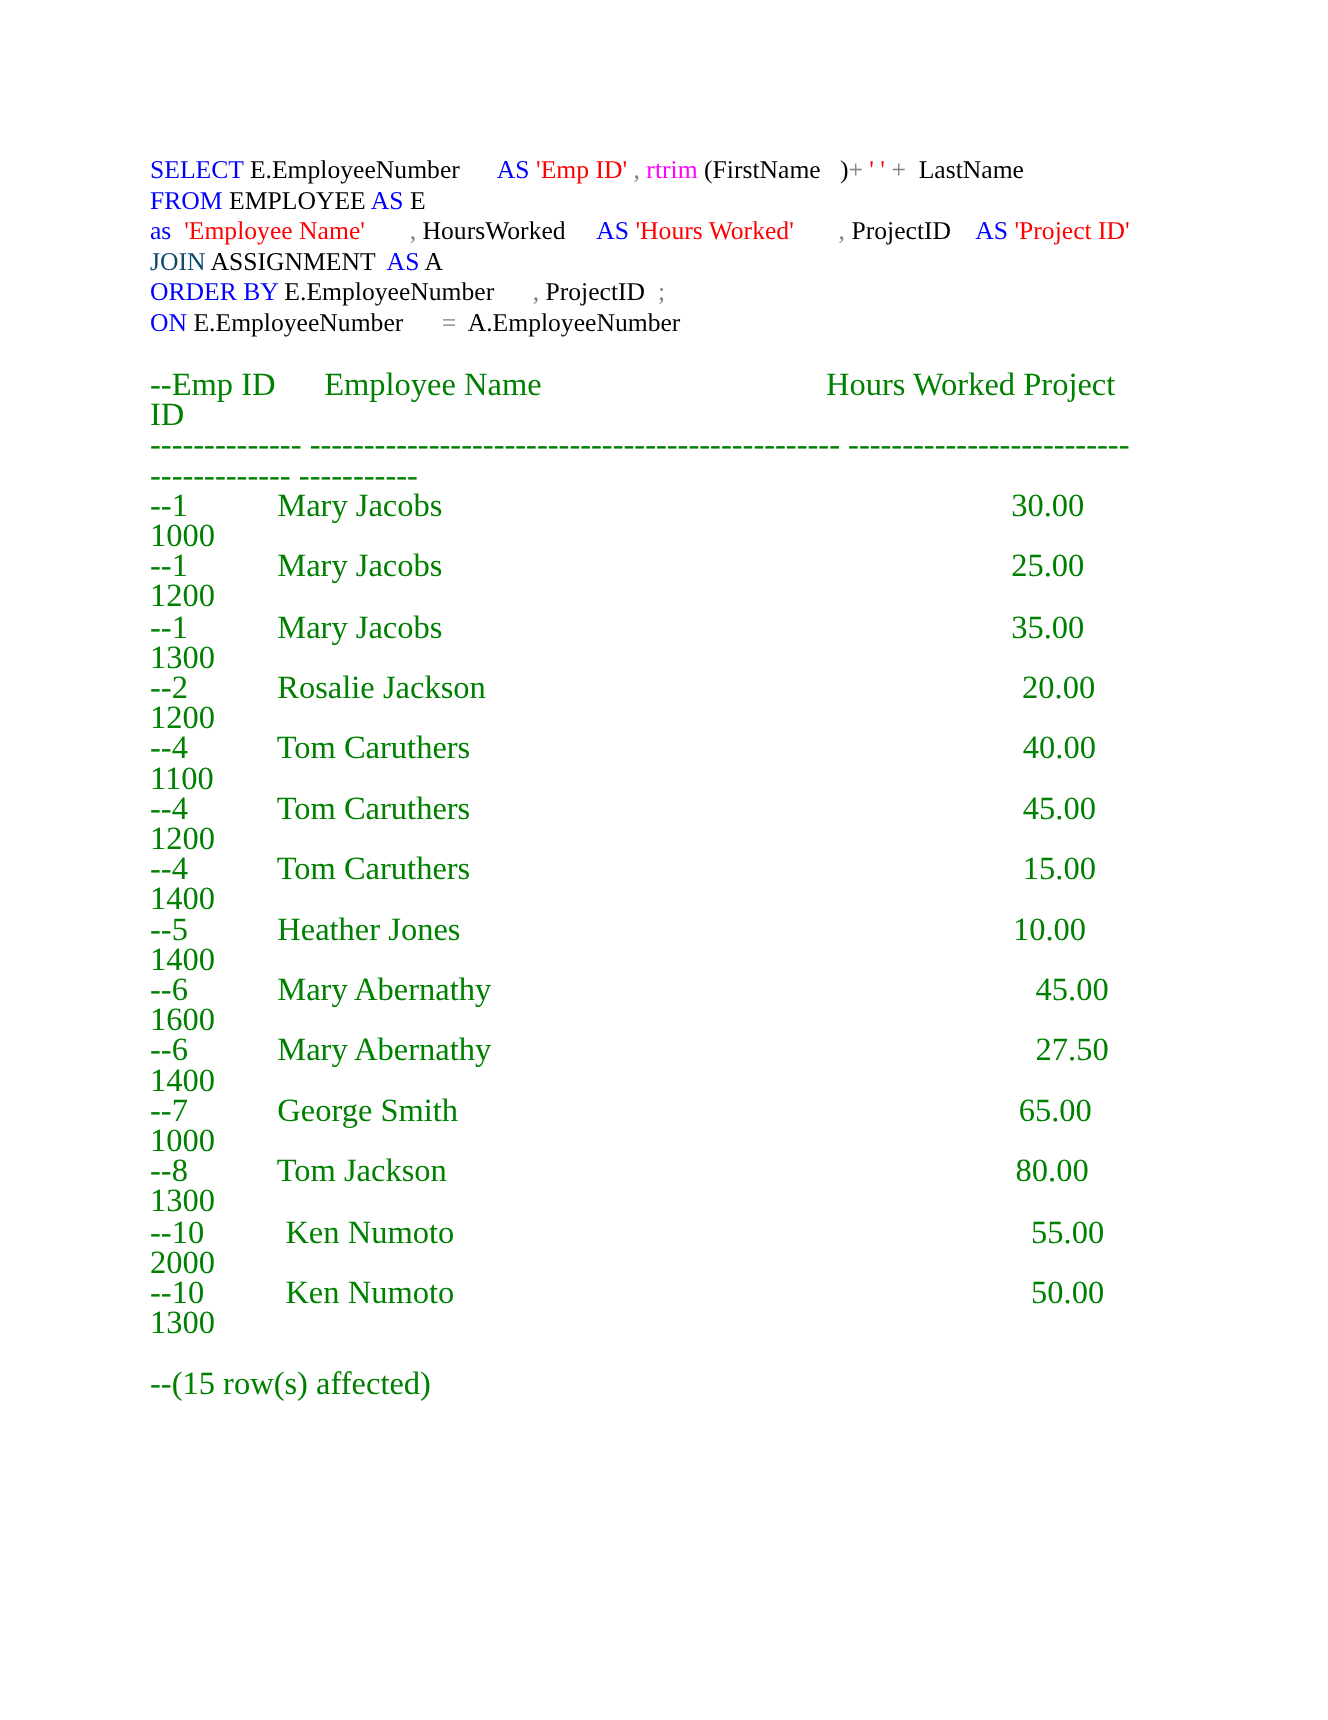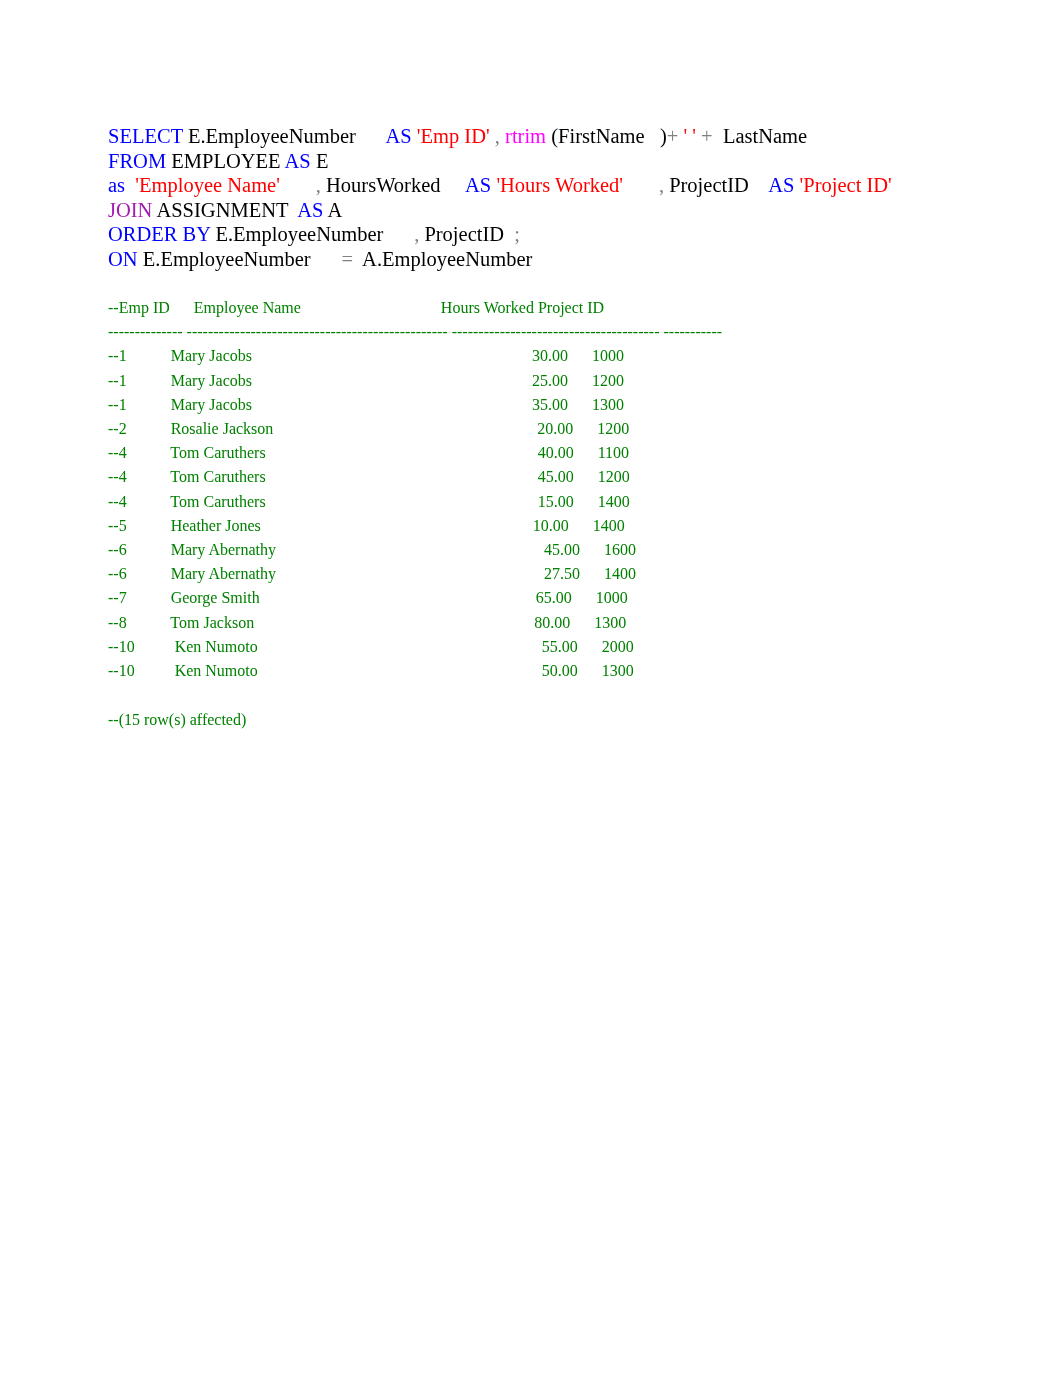--- a/index.html
+++ b/index.html
@@ -18,48 +18,48 @@
   #page {
     position: relative;
     width: 1062px;
     height: 1376px;
     background: #ffffff;
     box-sizing: border-box;
   }
 
   #doc-body {
     position: absolute;
-    left: 108px;
+    left: 120px;
     top: 124px;
     width: 790px;
   }
 
   
   .code-line {
     font-family: "Liberation Serif", "DejaVu Serif", serif;
     font-size: 20.5px;
     line-height: 24.6px;
     color: #000000;
     white-space: pre-wrap;
     word-wrap: break-word;
     letter-spacing: 0px;
   }
 
   
   .kw      { color: #0000ff; }          
-  .kw-gray { color: #a21caf; }          
+  .kw-gray { color: #0c4a6e; }          
   .str     { color: #ff0000; }          
   .fn      { color: #ff00ff; }          
   .op      { color: #808080; }          
   .plain   { color: #000000; }
 
   
   .out-line {
     font-family: "Liberation Serif", "DejaVu Serif", serif;
-    font-size: 16px;
+    font-size: 26px;
     line-height: 24.2px;
     color: #008000;
     white-space: pre-wrap;
     word-wrap: break-word;
   }
 
   .blank-line {
     height: 24.4px;
     line-height: 24.4px;
     font-size: 20.5px;

